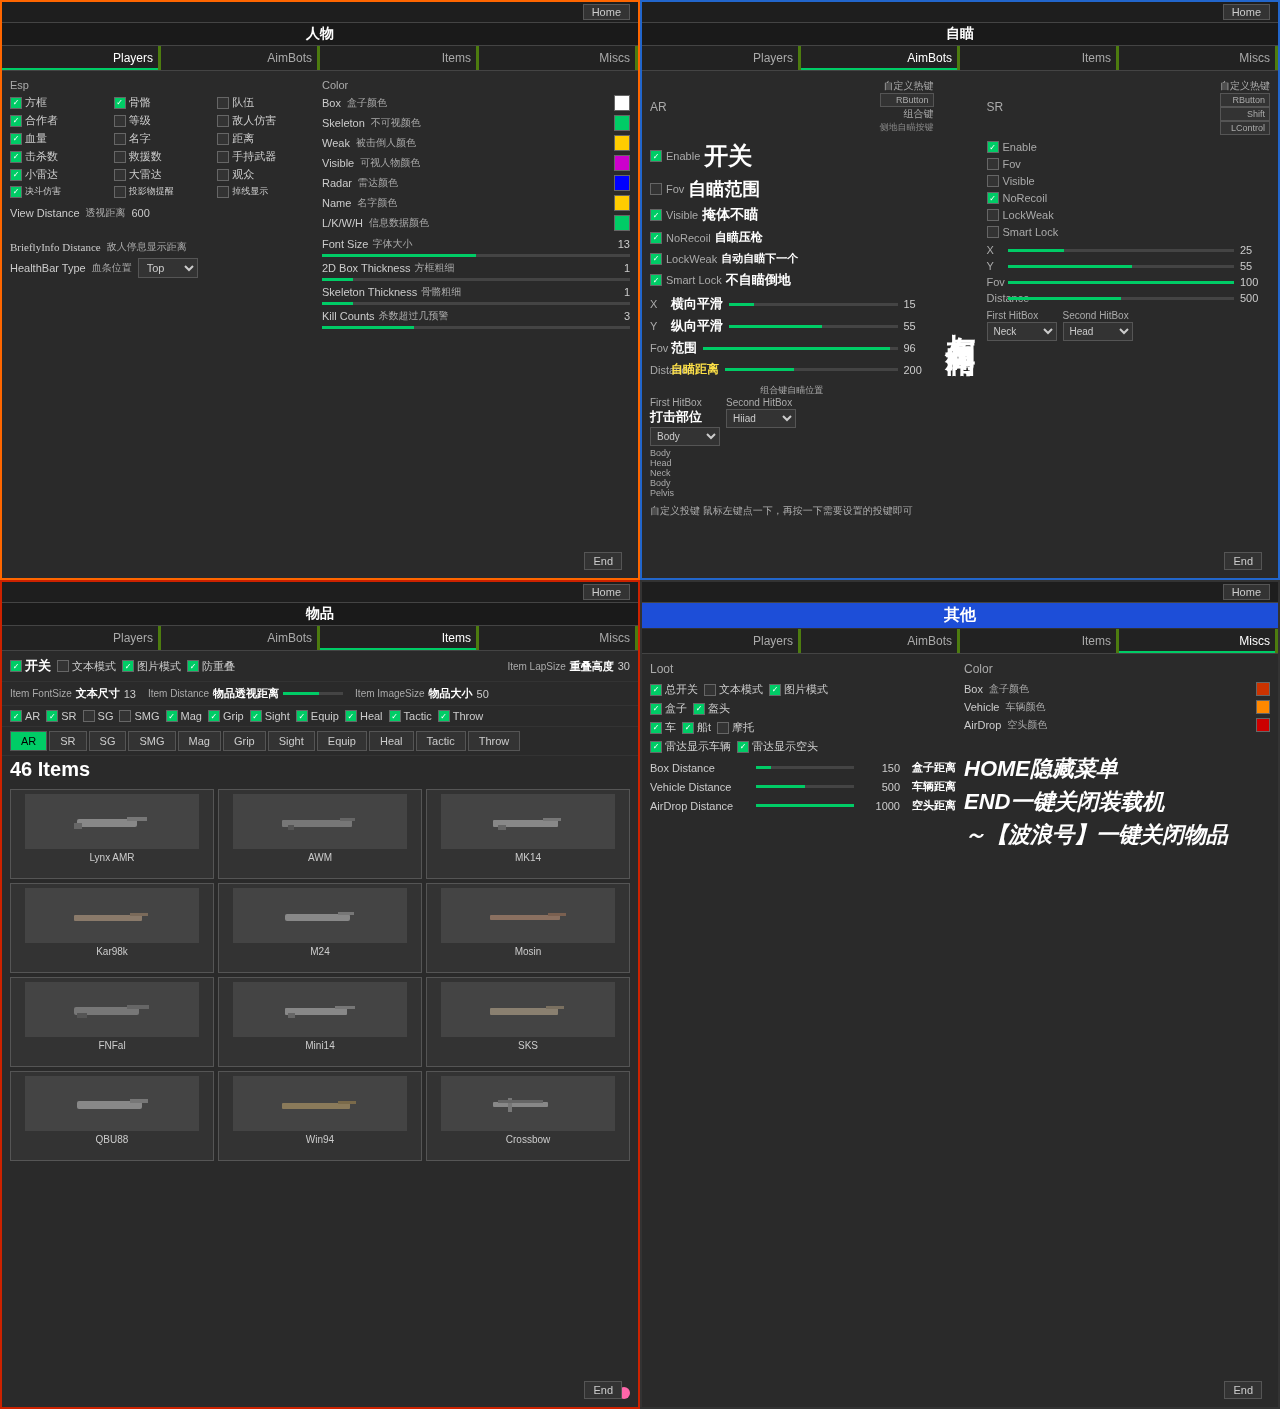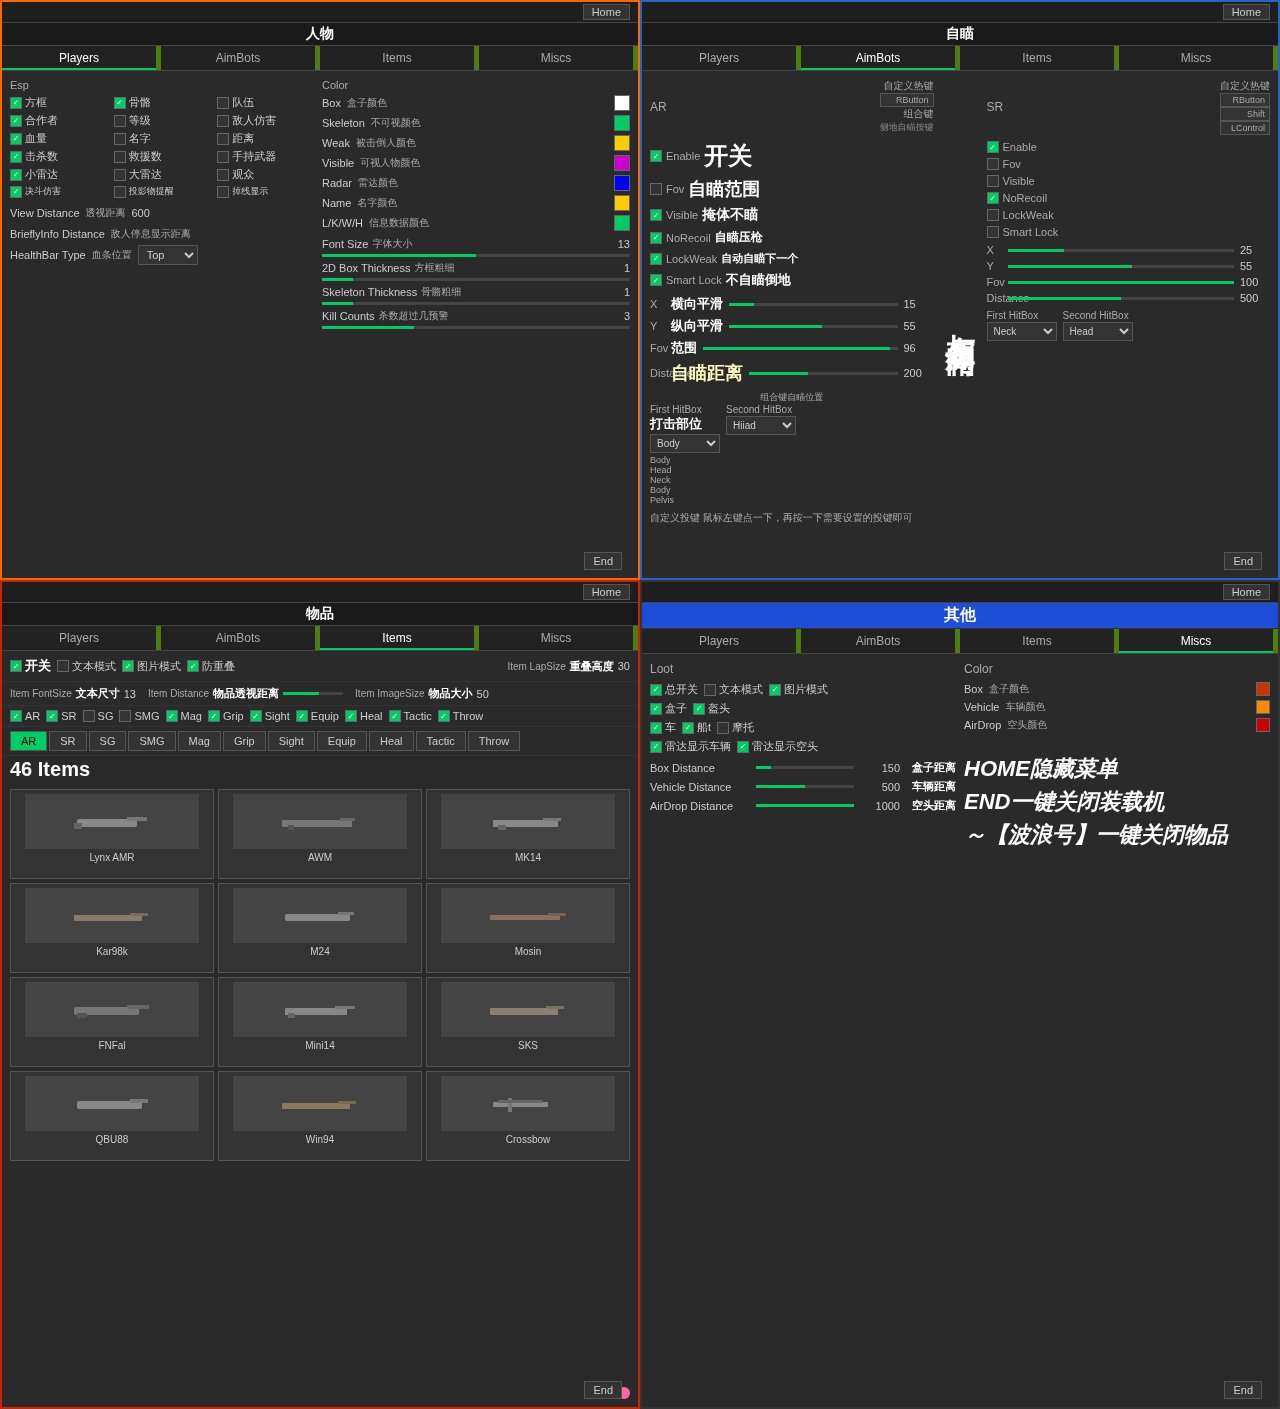--- a/index.html
+++ b/index.html
@@ -39,26 +39,26 @@
     }
 
     .tab-bar {
       display: flex;
       background: #222;
       border-bottom: 1px solid #444;
     }
 
     .tab {
       flex: 1;
-      text-align: center;
+      text-align: right;
       padding: 5px;
       color: #aaa;
       font-size: 12px;
       cursor: pointer;
-      border-right: 5px solid #4d7c0f;
+      border-right: 3px solid #4d7c0f;
       position: relative;
     }
 
     .tab.active {
       color: #fff;
     }
 
     .tab.active::after {
       content: '';
       position: absolute;
@@ -424,21 +424,21 @@
             <span class="cb"></span>
             <span style="font-size:9px;">掉线显示</span>
           </div>
       </div>
       <div style="margin-top:8px;">
         <div class="info-row">
           <span>View Distance</span>
           <span style="color:#aaa;font-size:10px;">透视距离</span>
           <span>600</span>
         </div>
-        <div class="info-row" style="margin-top:7px;">
+        <div class="info-row" style="margin-top:20px;font-family:Liberation Serif, serif;">
           <span>BrieflyInfo Distance</span>
           <span style="color:#aaa;font-size:10px;">敌人停息显示距离</span>
         </div>
         <div class="info-row" style="margin-top:4px;">
           <span>HealthBar Type</span>
           <span style="color:#aaa;font-size:10px;">血条位置</span>
           <select class="dropdown">
             <option>Top</option>
           </select>
         </div>
@@ -593,21 +593,21 @@
       <div class="aim-xy-row">
         <span class="xy-label">Fov</span>
         <span style="font-size:13px;font-weight:bold;color:#fff;">范围</span>
         <div class="progress-bar">
             <div class="progress-fill" style="width:96%;"></div>
           </div>
         <span class="xy-val">96</span>
       </div>
       <div class="aim-xy-row">
         <span class="xy-label">Distance</span>
-        <span style="font-size:18px;font-weight:bold;color:#fef9c3;">自瞄距离</span>
+        <span style="font-size:12px;font-weight:bold;color:#fde047;">自瞄距离</span>
         <div class="progress-bar">
             <div class="progress-fill" style="width:40%;"></div>
           </div>
         <span class="xy-val">200</span>
       </div>
       <div style="margin-top:6px;">
         <div style="font-size:9px;color:#aaa;text-align:center;">组合键自瞄位置</div>
         <div style="display:flex;gap:6px;align-items:flex-start;">
           <div>
             <div style="font-size:10px;color:#aaa;">First HitBox</div>

